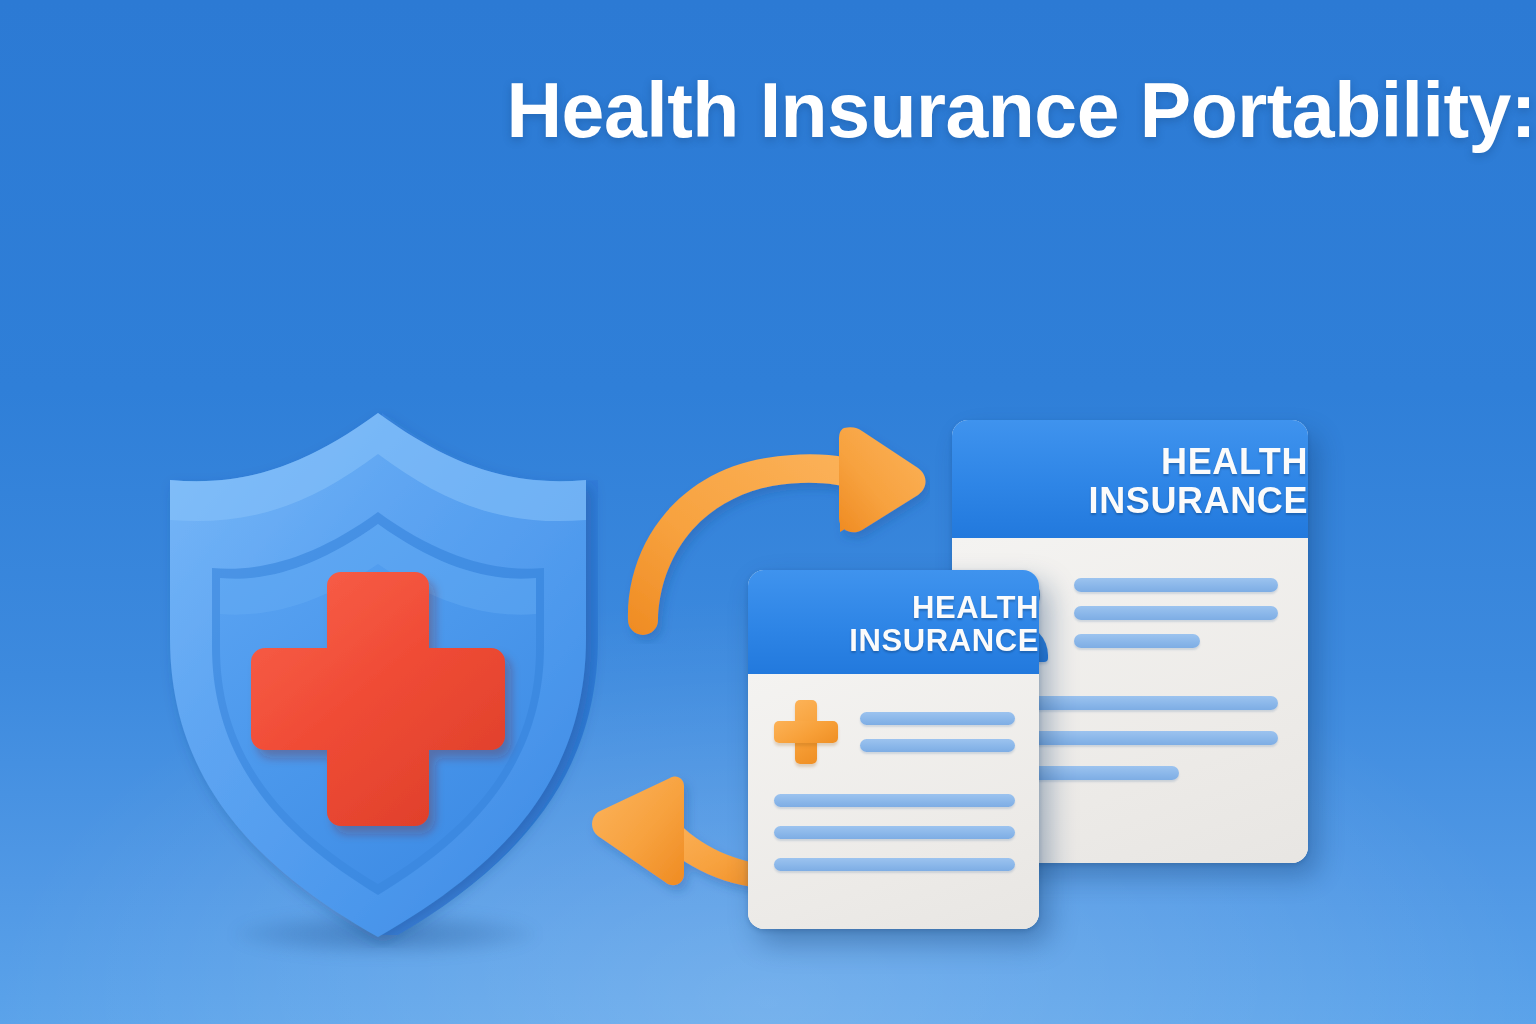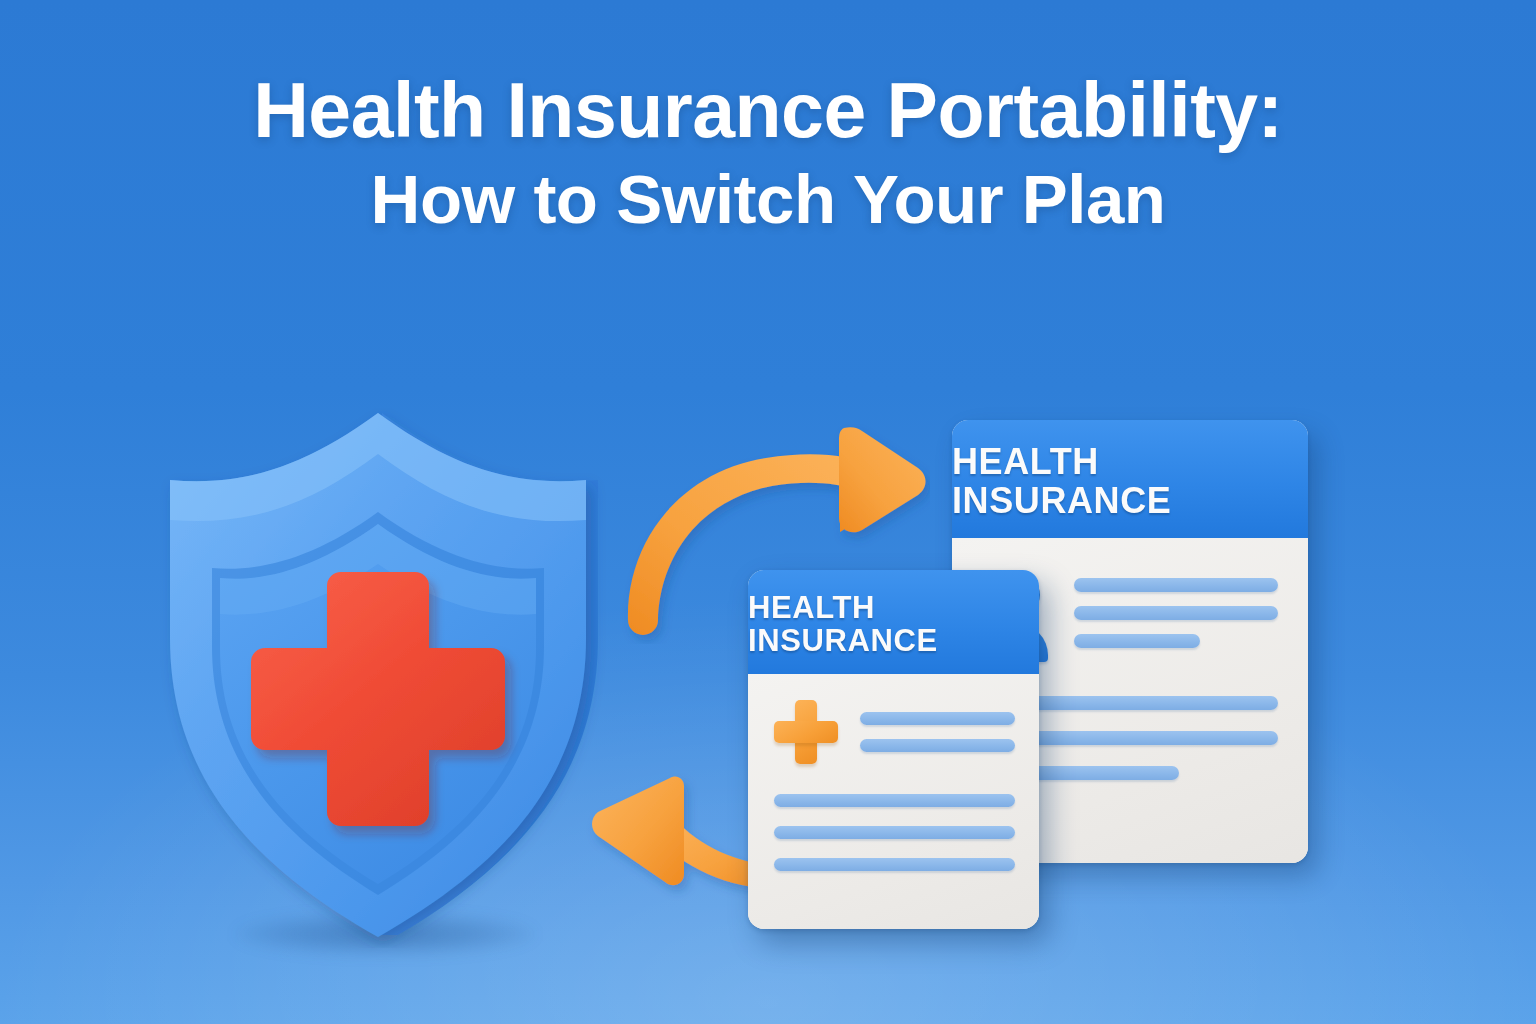--- a/index.html
+++ b/index.html
@@ -17,21 +17,21 @@
       radial-gradient(ellipse 70% 55% at 50% 98%, rgba(255,255,255,0.17) 0%, rgba(255,255,255,0.07) 45%, rgba(255,255,255,0) 72%),
       linear-gradient(180deg, #2c7ad4 0%, #2f7fd8 38%, #3d8ade 66%, #5098e5 86%, #5ba3ea 100%);
   }
 
   
   .title-block {
     position: absolute;
     left: 0;
     top: 72px;
     width: 1536px;
-    text-align: center;
+    text-align: right;
     z-index: 40;
     pointer-events: none;
   }
   .title-line {
     color: #ffffff;
     font-weight: 700;
     letter-spacing: -0.5px;
     line-height: 1.0;
     text-shadow: 0 3px 9px rgba(16,60,110,0.30);
     white-space: nowrap;
@@ -84,21 +84,21 @@
     z-index: 30;
     box-shadow: 10px 14px 28px rgba(14,55,105,0.36), 0 2px 5px rgba(14,55,105,0.22);
   }
   .card-header {
     position: relative;
     width: 100%;
     box-sizing: border-box;
     background: linear-gradient(180deg, #3f93ee 0%, #2e85e6 55%, #2279dd 100%);
     display: flex;
     flex-direction: column;
-    align-items: flex-start;
+    align-items: flex-end;
     justify-content: center;
   }
   .card-back .card-header  { height: 118px; padding-top: 6px; }
   .card-front .card-header { height: 104px; padding-top: 4px; }
   .card-header-line {
     color: #fbfbfb;
     font-weight: 700;
     letter-spacing: 0.6px;
     line-height: 1.08;
     text-shadow: 0 2px 2px rgba(12,52,100,0.35);
@@ -187,21 +187,20 @@
   .arrow-top    { left: 600px; top: 424px; z-index: 26; }
   .arrow-bottom { left: 570px; top: 756px; z-index: 26; }
 </style>
 </head>
 <body>
 
 <div id="stage">
 
   <div class="title-block">
     <div class="title-line title-line-1">Health Insurance Portability:</div>
-    <div class="title-line title-line-2">How to Switch Your Plan</div>
   </div>
 
   <div class="shield-wrap">
     <div class="shield-shadow"></div>
     <svg class="shield-svg" width="450" height="540" viewBox="0 0 450 540">
       <defs>
         <linearGradient id="shOuter" x1="0" y1="0" x2="1" y2="1">
           <stop offset="0%" stop-color="#79b8f8"></stop>
           <stop offset="35%" stop-color="#5ea5f2"></stop>
           <stop offset="70%" stop-color="#4b97ec"></stop>

